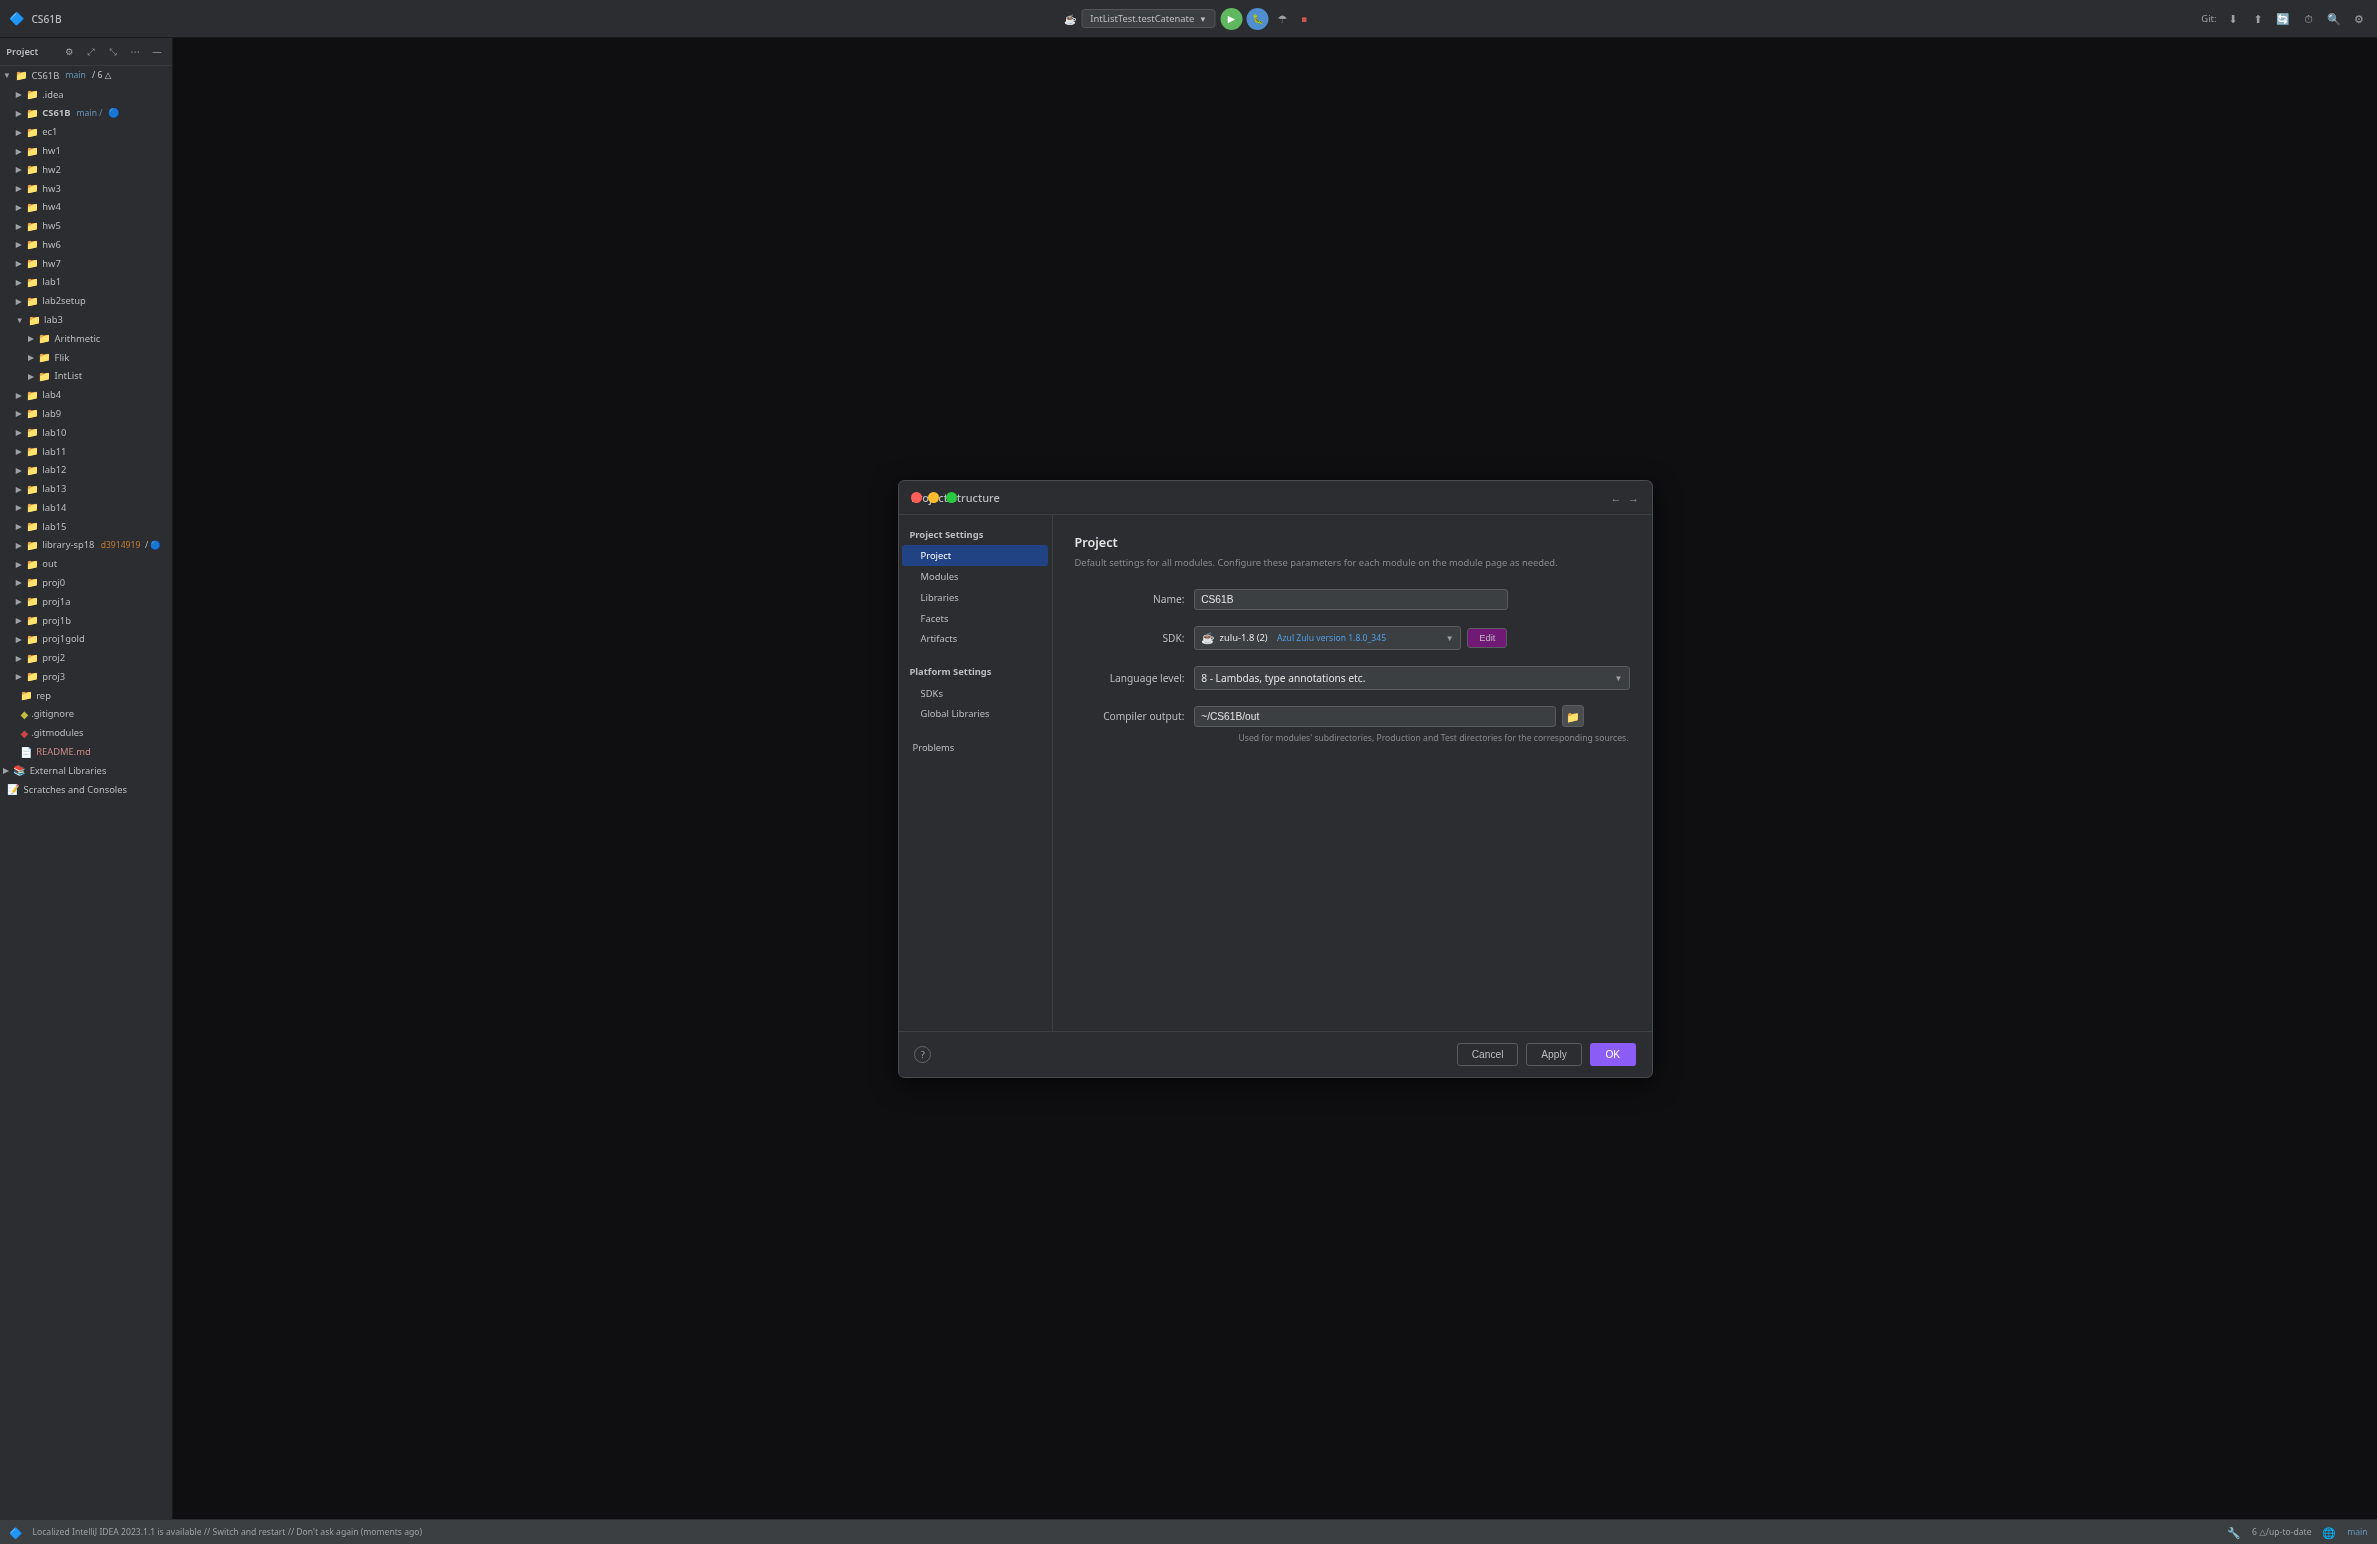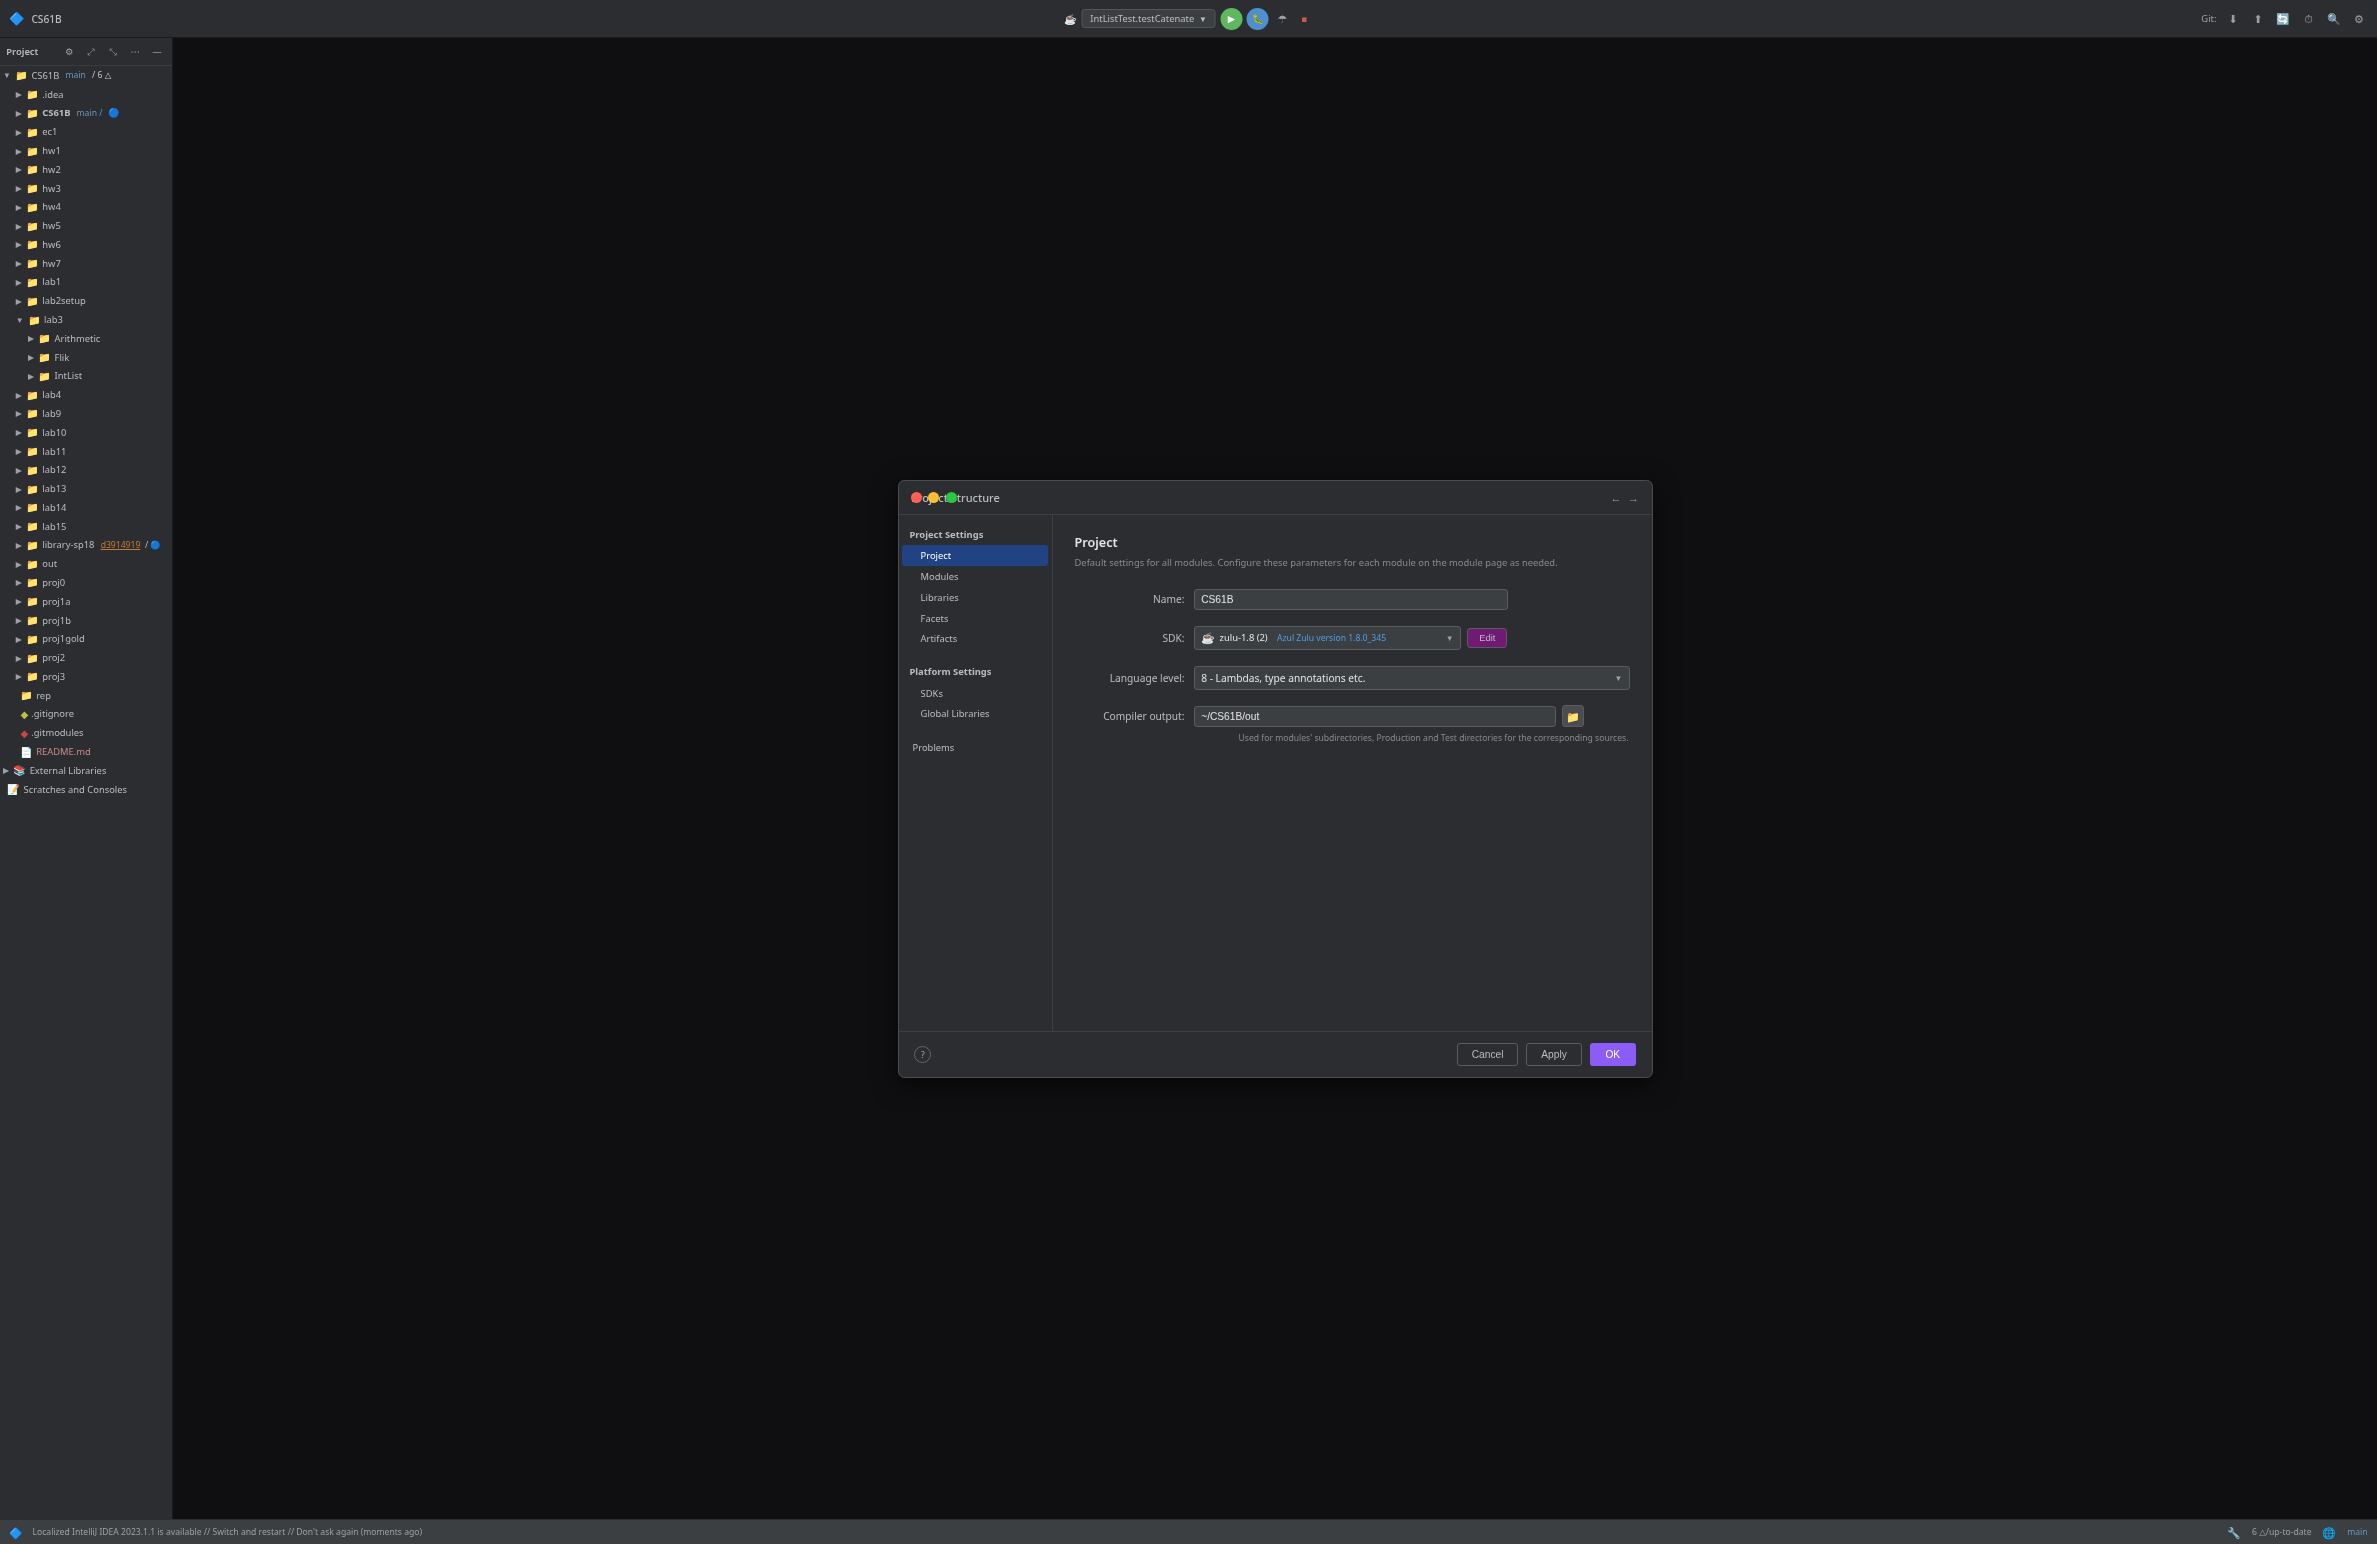--- a/index.html
+++ b/index.html
@@ -616,21 +616,21 @@
     </div>
     <div class="sidebar-item" style="padding-left:15.7px;">
       <span class="chevron">▶</span>
       <span class="folder-icon">📁</span>
       <span class="item-label">lab15</span>
     </div>
     <div class="sidebar-item" style="padding-left:15.7px;">
       <span class="chevron">▶</span>
       <span class="folder-icon">📁</span>
       <span class="item-label">library-sp18</span>
-      <span style="font-size:8.6px;color:#c57b32;margin-left:3.1px;text-decoration:underline;">d3914919</span>
+      <span style="font-size:8.6px;color:#c57b32;margin-left:3.1px;">d3914919</span>
       <span style="font-size:8.6px;margin-left:1.6px;">/ 🔵</span>
     </div>
     <div class="sidebar-item" style="padding-left:15.7px;">
       <span class="chevron">▶</span>
       <span style="color:#cc5555;font-size:10.2px;">📁</span>
       <span class="item-label">out</span>
     </div>
     <div class="sidebar-item" style="padding-left:15.7px;">
       <span class="chevron">▶</span>
       <span class="folder-icon">📁</span>

